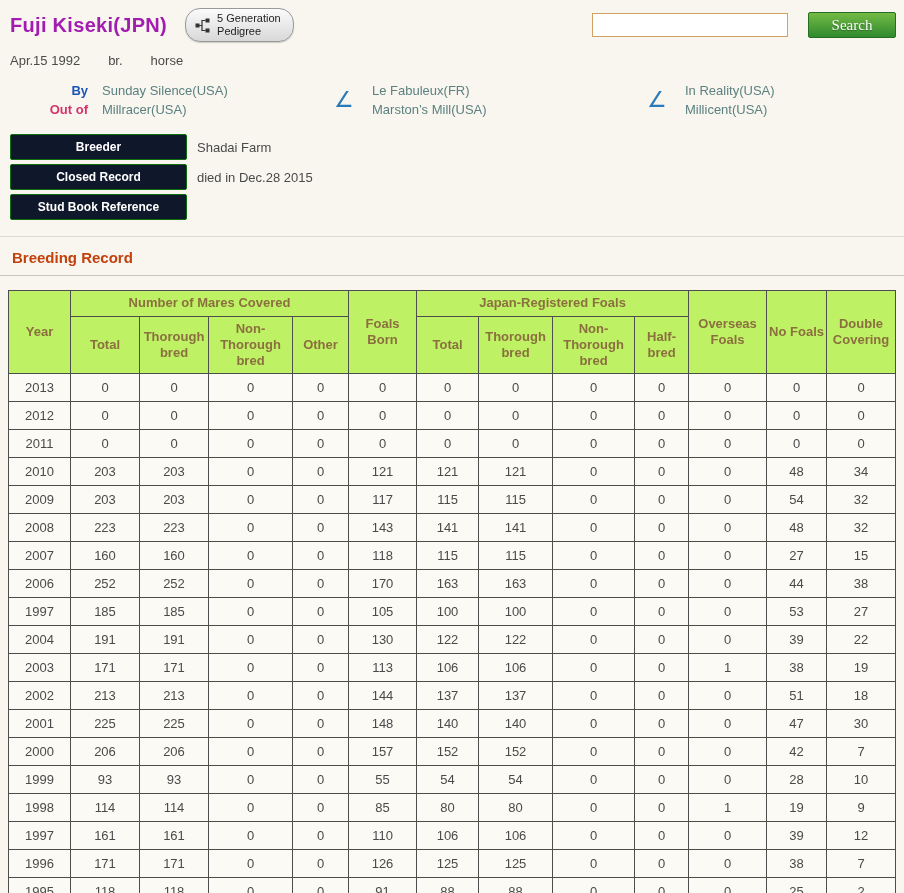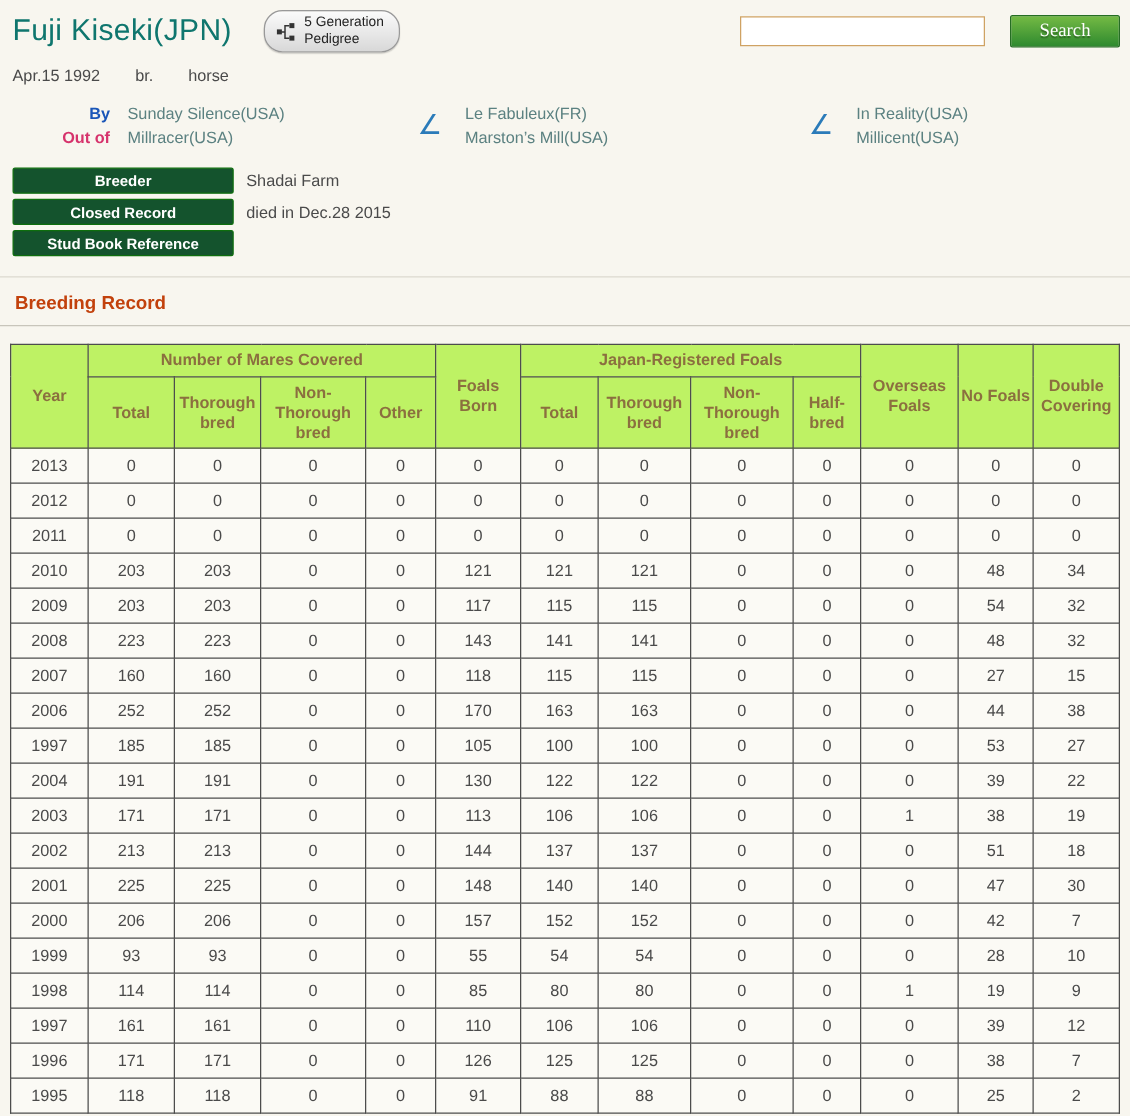--- a/index.html
+++ b/index.html
@@ -5,23 +5,23 @@
   * { box-sizing: border-box; margin: 0; padding: 0; }
   html, body { width: 904px; height: 893px; }
   body {
     background: #f8f6ef;
     font-family: "Liberation Sans", sans-serif;
     color: #4a4a4a;
     overflow: hidden;
   }
   
   .topbar { display: flex; align-items: center; padding: 8px 8px 0 10px; }
-  .title { font-size: 24px; font-weight: normal; color: #0f766e; letter-spacing: .3px; }
+  .title { font-size: 20px; font-weight: bold; color: #a21caf; letter-spacing: .3px; }
   .ped-btn {
-    margin-left: 26px; display: flex; align-items: center; gap: 7px;
+    margin-left: 18px; display: flex; align-items: center; gap: 7px;
     background: linear-gradient(#fbfbfb, #d8d8d8);
     border: 1px solid #999; border-radius: 15px;
     padding: 3px 12px 3px 9px; cursor: pointer;
     box-shadow: 0 1px 1px rgba(0,0,0,.18);
   }
   .ped-btn .txt { font-size: 11px; line-height: 1.2; text-align: left; color: #222; }
   .search-area { margin-left: auto; display: flex; align-items: center; }
   .search-input {
     width: 196px; height: 24px; background: #fff;
     border: 1px solid #cfa263; padding: 0 6px; font-size: 13px;
@@ -43,22 +43,22 @@
   .lbl-outof { color: #d6336c; }
   .ped-col { margin-left: 14px; color: #5b8181; }
   .ped-col.c1 { width: 212px; }
   .ped-col.c2 { width: 255px; }
   .ped-col div { cursor: pointer; }
   .angle { color: #2b7bb9; font-size: 22px; line-height: 1; width: 24px; margin: 8px 0 0 20px; }
   
   .info { padding: 15px 0 0 10px; }
   .info-row { display: flex; align-items: center; margin-bottom: 4px; }
   .tag-btn {
-    width: 177px; height: 21px;
-    background: #14532d; border: 1px solid #0e6e0e; border-radius: 2px;
+    width: 177px; height: 26px;
+    background: #0f172a; border: 1px solid #0e6e0e; border-radius: 2px;
     color: #fff; font-size: 12px; font-weight: bold;
     display: flex; align-items: center; justify-content: center; cursor: pointer;
   }
   .info-val { margin-left: 10px; font-size: 13px; color: #4a4a4a; }
   
   .section-sep { border-top: 1px solid #dcd9d0; margin-top: 16px; }
   .section-head {
     font-size: 15px; font-weight: bold; color: #c2410c;
     padding: 12px 12px 9px; border-bottom: 1px solid #c8c5bb;
   }

